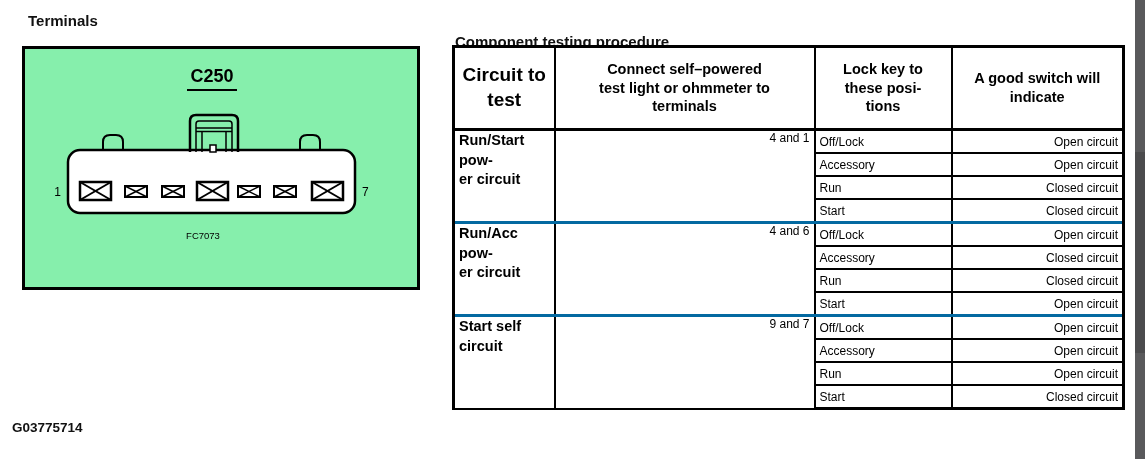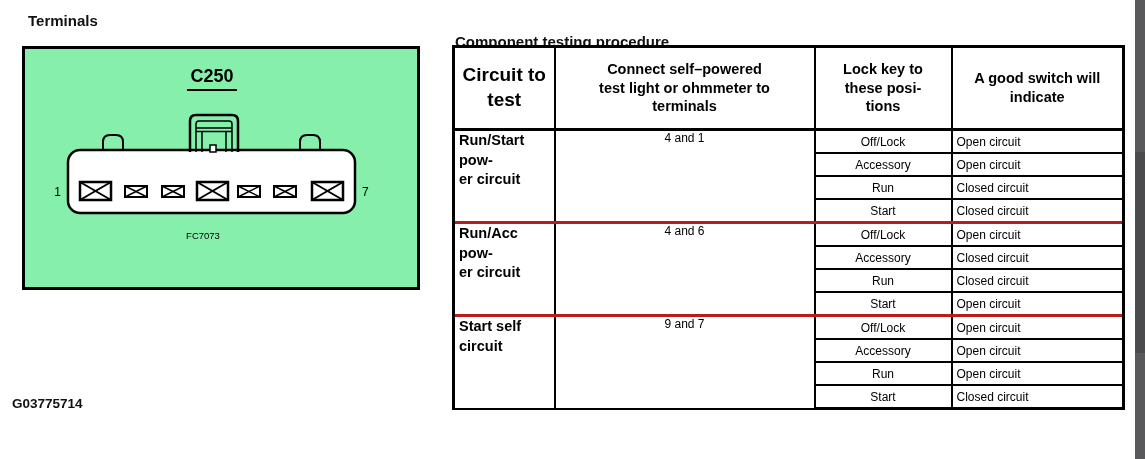--- a/index.html
+++ b/index.html
@@ -11,52 +11,52 @@
   .section-heading{
     position:absolute;font-weight:bold;font-size:15px;color:#111;
   }
   #terminals-heading{left:28px;top:12px;}
   #testing-heading{left:455px;top:18px;margin-top:15px;}
   .diagram-box{
     position:absolute;left:22px;top:46px;width:392px;height:238px;
     border:3px solid #000;background:#86efac;
   }
   #figure-id{
-    position:absolute;left:12px;top:396px;
+    position:absolute;left:12px;top:420px;
     font-weight:bold;font-size:13.5px;color:#111;
   }
   table.test-table{
     position:absolute;left:452px;top:45px;
     border-collapse:collapse;table-layout:fixed;
     width:670px;height:347px;
     font-size:12px;color:#000;background:#fff;
   }
   table.test-table td,table.test-table th{
     border:2px solid #000;padding:0 4px;overflow:hidden;
   }
   table.test-table tr.hdr th{
     border-bottom:3px solid #000;border-top:3px solid #000;
     font-weight:bold;text-align:center;vertical-align:middle;
     white-space:pre-line;line-height:1.3;
   }
   table.test-table .c-first{border-left:3px solid #000;margin-top:27px;}
   table.test-table .c-last{border-right:3px solid #000;border-radius:7px;}
-  table.test-table tr.grp-start td{border-top:3px solid #b91c1c;}
+  table.test-table tr.grp-start td{border-top:3px solid #0369a1;}
   table.test-table tr.last td{border-bottom:3px solid #000;}
   th.h-circuit{font-size:19px;line-height:1.35;}
   th.h-connect,th.h-key,th.h-indicate{font-size:14.5px;}
   td.circuit-cell{
     font-weight:bold;font-size:14.5px;vertical-align:top;
     padding:5px 2px 0 6px;white-space:pre-line;line-height:1.35;
   }
   td.terminals-cell{
-    text-align:center;vertical-align:top;padding-top:11px;font-size:12px;
-  }
-  td.pos-cell{text-align:center;vertical-align:middle;height:21px;}
-  td.res-cell{text-align:left;vertical-align:middle;padding-left:8px;}
+    text-align:right;vertical-align:top;padding-top:11px;font-size:12px;
+  }
+  td.pos-cell{vertical-align:middle;height:21px;}
+  td.res-cell{text-align:right;vertical-align:middle;padding-left:8px;}
   .scrollbar{
     position:absolute;right:0;top:0;width:10px;height:459px;
     background:#59595b;
   }
   .scrollbar .thumb{
     position:absolute;left:0;top:152px;width:10px;height:201px;
     background:#4b4b4d;
   }
   svg text{fill:#000;}
 </style>

